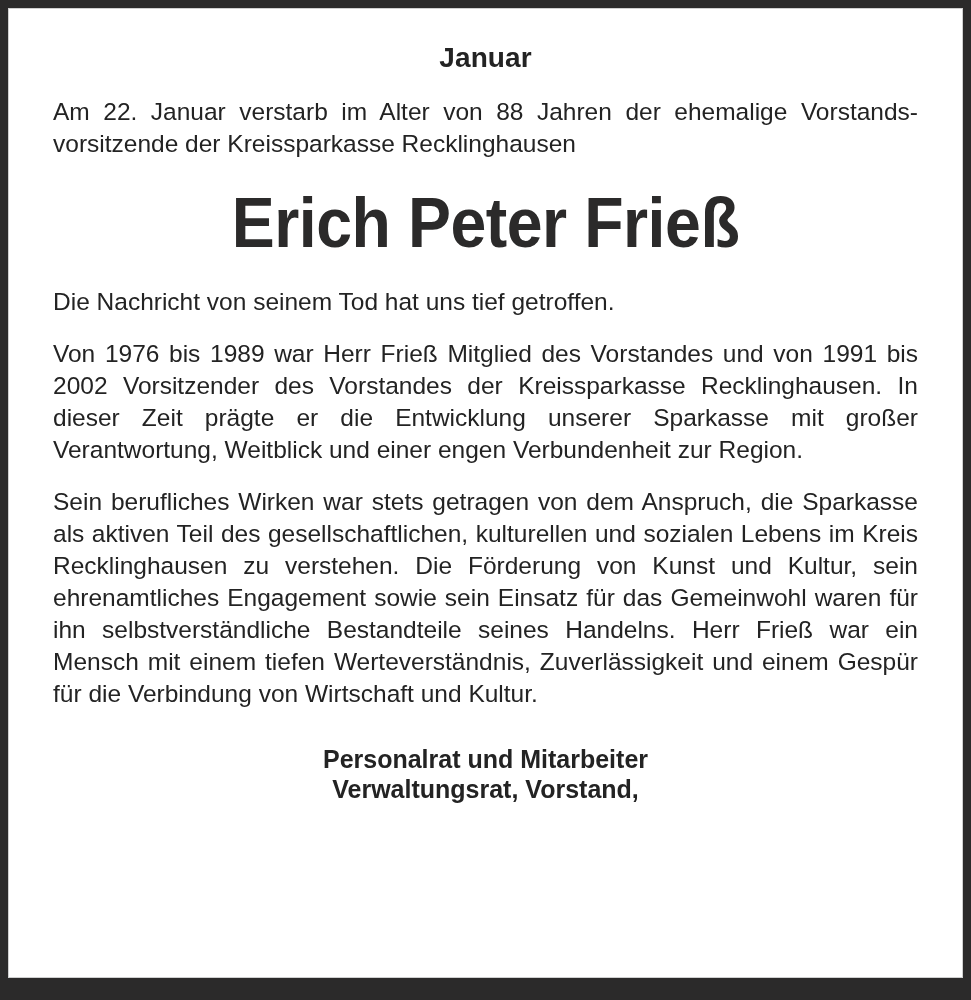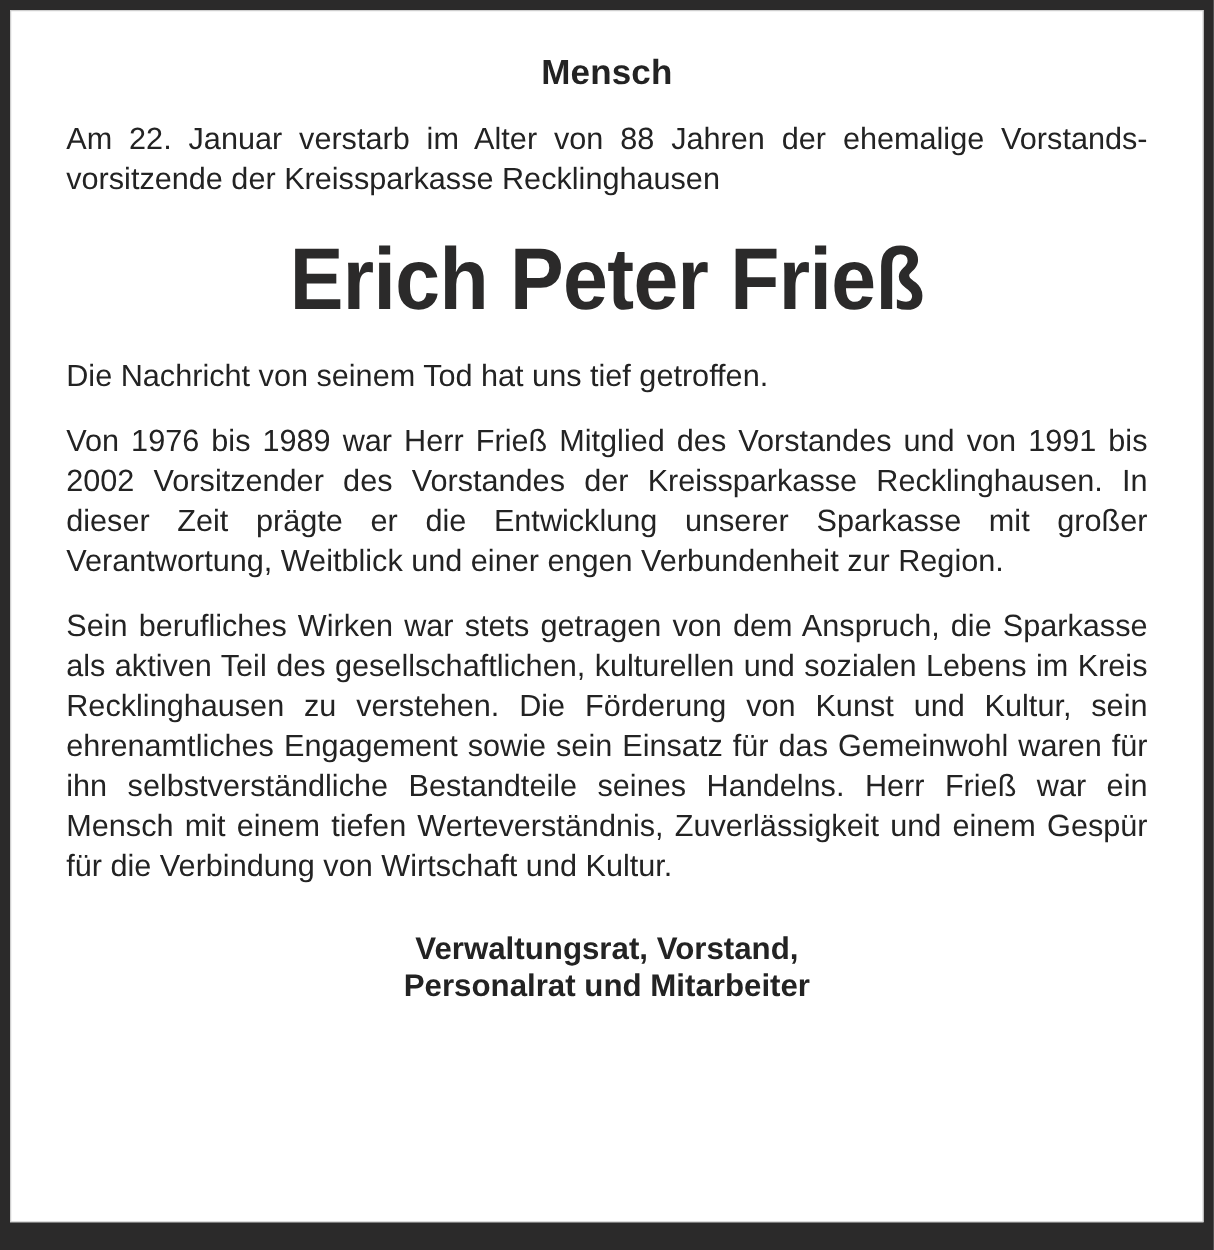--- a/index.html
+++ b/index.html
@@ -109,33 +109,33 @@
     white-space: nowrap;
   }
 </style>
 </head>
 <body>
 
 <div id="notice-frame">
   <div id="notice-inner">
     <div id="notice-body">
 
-      <h1 class="notice-title">Mensch</h1>
+      <h1 class="notice-title">Januar</h1>
 
       <p class="notice-paragraph lead-paragraph">Am 22. Januar verstarb im Alter von 88 Jahren der ehemalige Vorstands-vorsitzende der Kreissparkasse Recklinghausen</p>
 
       <div class="deceased-name">Erich Peter Frieß</div>
 
       <p class="notice-paragraph after-name">Die Nachricht von seinem Tod hat uns tief getroffen.</p>
 
       <p class="notice-paragraph">Von 1976 bis 1989 war Herr Frieß Mitglied des Vorstandes und von 1991 bis 2002 Vorsitzender des Vorstandes der Kreissparkasse Recklinghausen. In dieser Zeit prägte er die Entwicklung unserer Sparkasse mit großer Verantwortung, Weitblick und einer engen Verbundenheit zur Region.</p>
 
       <p class="notice-paragraph">Sein berufliches Wirken war stets getragen von dem Anspruch, die Sparkasse als aktiven Teil des gesellschaftlichen, kulturellen und sozialen Lebens im Kreis Recklinghausen zu verstehen. Die Förderung von Kunst und Kultur, sein ehrenamtliches Engagement sowie sein Einsatz für das Gemeinwohl waren für ihn selbstverständliche Bestandteile seines Handelns. Herr Frieß war ein Mensch mit einem tiefen Werteverständnis, Zuverlässigkeit und einem Gespür für die Verbindung von Wirtschaft und Kultur.</p>
 
 
       <div class="signature-block">
+        <span class="signature-line">Personalrat und Mitarbeiter</span>
         <span class="signature-line">Verwaltungsrat, Vorstand,</span>
-        <span class="signature-line">Personalrat und Mitarbeiter</span>
       </div>
 
     </div>
   </div>
 </div>
 
 </body></html>

